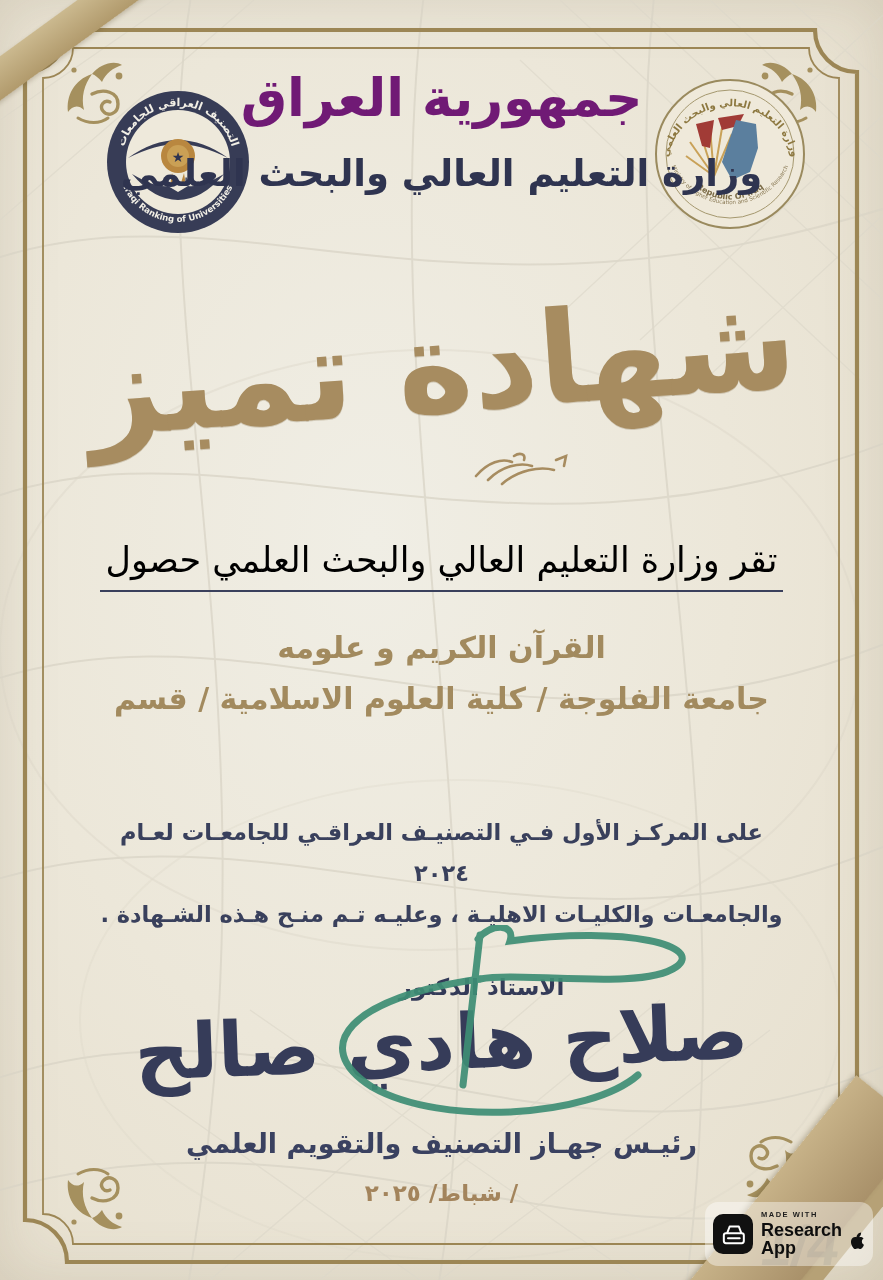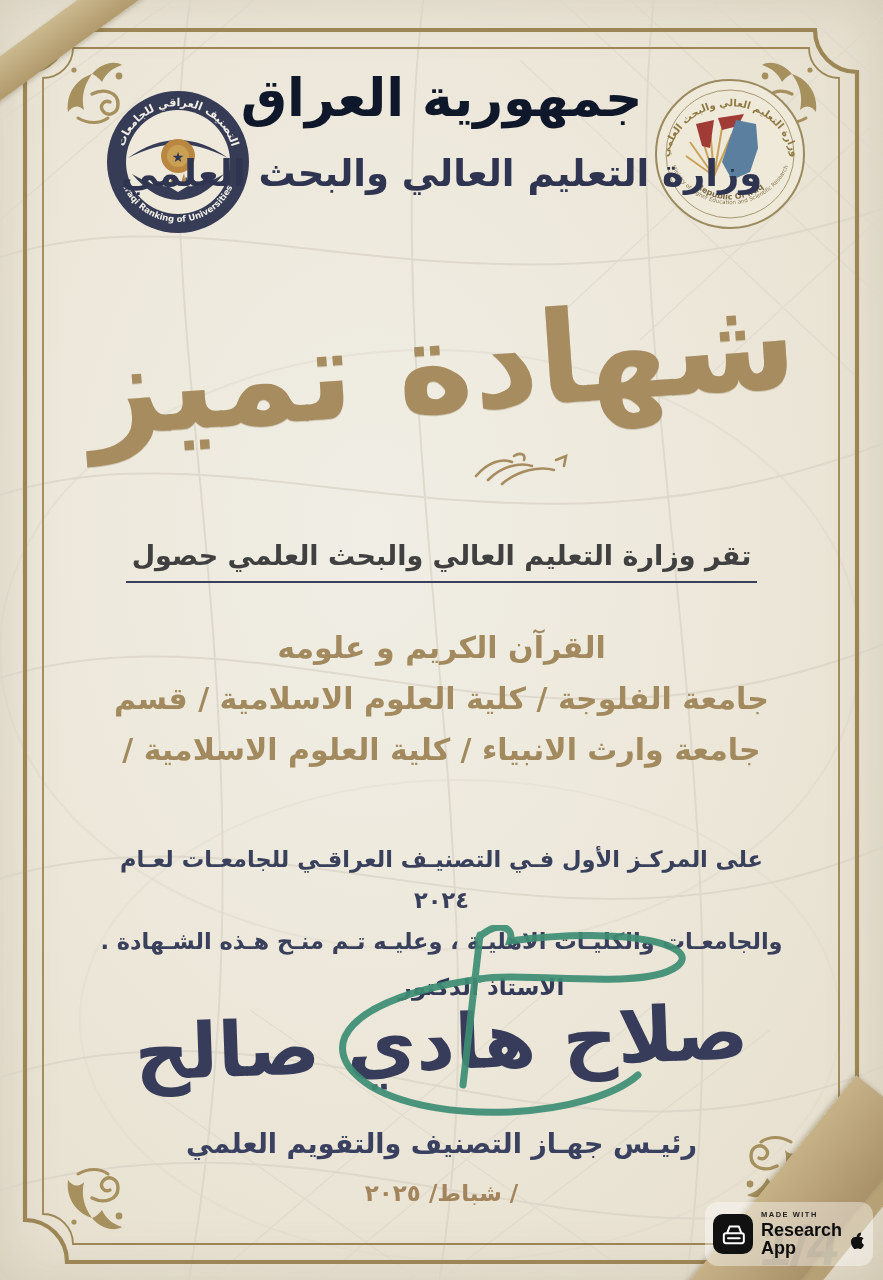--- a/index.html
+++ b/index.html
@@ -3,31 +3,31 @@
 <meta charset="utf-8">
 <style>
   html,body{margin:0;padding:0;}
   body{width:883px;height:1280px;overflow:hidden;background:#b7a378;font-family:"DejaVu Sans",sans-serif;}
   .stage{position:relative;width:883px;height:1280px;overflow:hidden;}
   .paper{position:absolute;inset:0;background:radial-gradient(ellipse at 42% 42%, #f0eee5 0%, #ece7d9 50%, #e7e0cf 88%, #e2dac6 100%);box-shadow:inset 0 0 60px rgba(120,105,75,.18);}
   svg{display:block;}
   .layer{position:absolute;inset:0;pointer-events:none;}
   
   .content{position:absolute;inset:0;direction:rtl;text-align:center;z-index:3;}
-  .hdr-country{position:absolute;top:68px;left:0;right:0;font-size:52px;font-weight:bold;color:#0f172a;letter-spacing:1px;}
+  .hdr-country{position:absolute;top:68px;left:0;right:0;font-size:52px;font-weight:bold;color:#701a75;letter-spacing:1px;}
   .hdr-ministry{position:absolute;top:152px;left:0;right:0;font-size:37px;font-weight:bold;color:#2f3450;}
   .logo{position:absolute;}
   .logo-left{top:88px;left:104px;width:148px;height:148px;}
   .logo-right{top:76px;left:652px;width:156px;height:156px;}
   .big-title{position:absolute;top:252px;left:0;right:0;height:230px;font-size:128px;line-height:230px;font-weight:bold;color:#a78c60;transform:rotate(-4deg);text-shadow:0 1px 0 rgba(120,95,55,.25);}
   .calligrapher-mark{position:absolute;top:446px;left:468px;z-index:3;}
   .intro-wrap{position:absolute;top:540px;left:0;right:0;}
-  .intro{display:inline-block;font-size:27px;font-weight:bold;color:#404040;border-bottom:2.5px solid #3a405c;padding:0 6px 10px;}
+  .intro{display:inline-block;font-size:35px;font-weight:normal;color:#000000;border-bottom:2.5px solid #3a405c;padding:0 6px 10px;}
   .recipients{position:absolute;top:622px;left:60px;right:60px;font-size:30px;font-weight:bold;color:#a28a5e;line-height:51px;}
-  .body-par{position:absolute;top:812px;left:90px;right:90px;font-size:22.5px;font-weight:bold;color:#39405c;line-height:41px;margin-top:27px;}
+  .body-par{position:absolute;top:812px;left:90px;right:90px;font-size:22.5px;font-weight:bold;color:#39405c;line-height:41px;}
   .sig-honorific{position:absolute;top:974px;left:0;right:0;font-size:23px;font-weight:bold;color:#333a58;transform:translateX(40px);} 
   .sig-name{position:absolute;top:998px;left:0;right:0;font-size:76px;font-weight:bold;color:#363c59;transform:rotate(-2deg);}
   .sig-swirl{position:absolute;top:925px;left:160px;z-index:4;}
   .sig-role{position:absolute;top:1128px;left:0;right:0;font-size:27px;font-weight:bold;color:#3a4160;}
   .sig-date{position:absolute;top:1180px;left:0;right:0;font-size:23px;font-weight:bold;color:#a3845c;}
   
   .band{position:absolute;z-index:5;}
   .band-tl{top:14px;left:-76px;width:280px;height:36px;background:linear-gradient(180deg,#cbb98f,#b19a6c);transform:rotate(-36deg);box-shadow:0 2px 4px rgba(90,75,45,.25);}
   .band-br{bottom:-44px;right:-92px;width:460px;height:86px;background:linear-gradient(180deg,#c7b288,#a9916a);transform:rotate(-51deg);box-shadow:0 -2px 5px rgba(90,75,45,.3);}
   .band-br2{bottom:-88px;right:-60px;width:420px;height:80px;background:#b6a176;transform:rotate(-51deg);}
@@ -157,21 +157,20 @@
         <path d="M88 14 L 98 10 L 96 20"></path>
         <path d="M46 10 C 52 6 58 8 56 14"></path>
       </g>
     </svg>
 
     <div class="intro-wrap"><span class="intro">تقر وزارة التعليم العالي والبحث العلمي حصول</span></div>
 
     <div class="recipients">
       <div>القرآن الكريم و علومه</div>
       <div>جامعة الفلوجة / كلية العلوم الاسلامية / قسم</div>
-      <div>جامعة وارث الانبياء / كلية العلوم الاسلامية /</div>
     </div>
 
     <div class="body-par">
       <div>على المركـز الأول فـي التصنيـف العراقـي للجامعـات لعـام ٢٠٢٤</div>
       <div>والجامعـات والكليـات الاهليـة ، وعليـه تـم منـح هـذه الشـهادة .</div>
     </div>
 
     <div class="sig-honorific">الاستاذ الدكتور</div>
     <div class="sig-name">صلاح هادي صالح</div>
     <div class="sig-role">رئيـس جهـاز التصنيف والتقويم العلمي</div>

